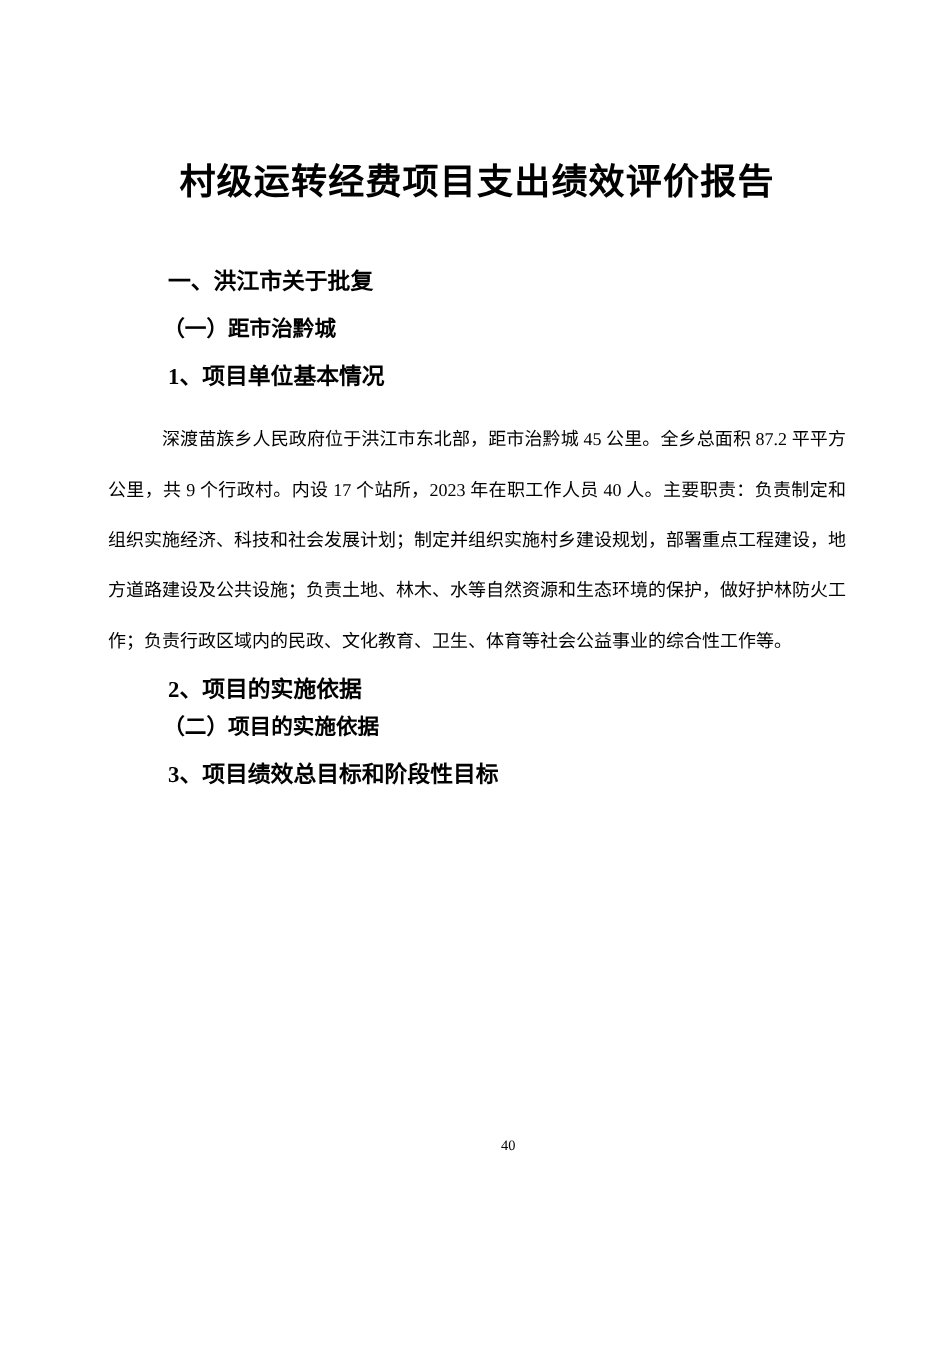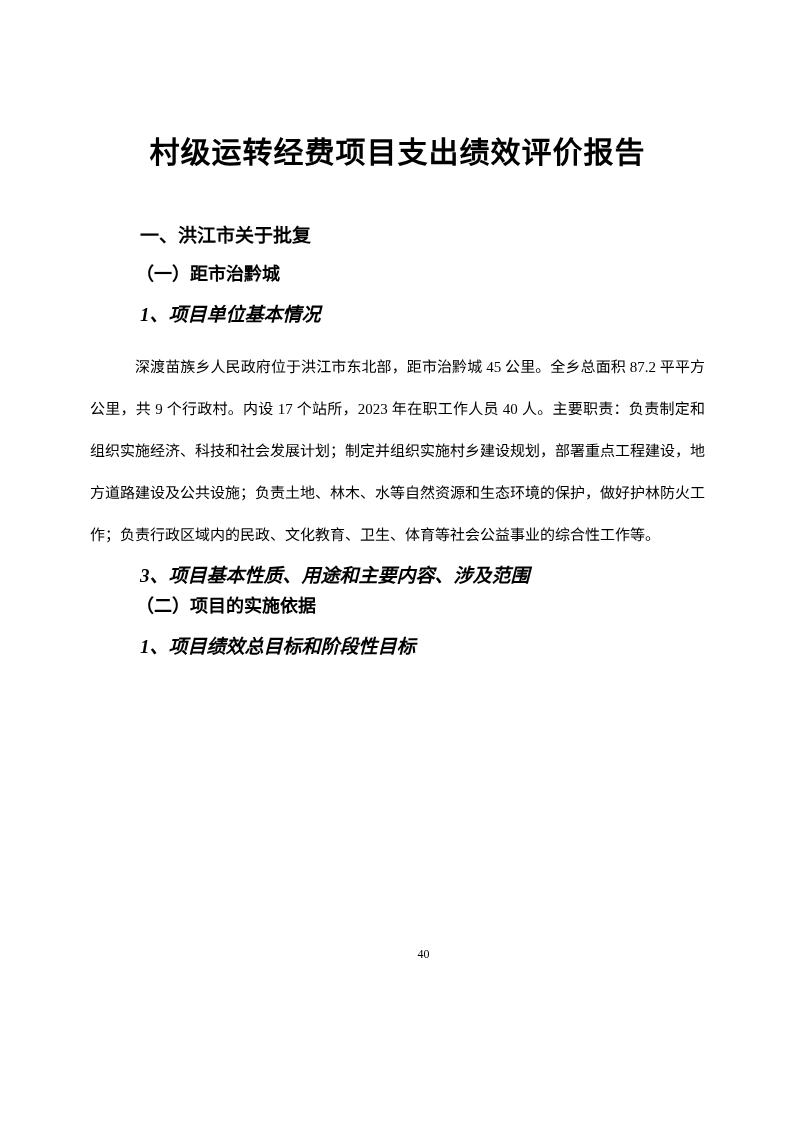--- a/index.html
+++ b/index.html
@@ -46,21 +46,20 @@
     font-weight: 700;
     font-size: 18px;
     line-height: 26px;
   }
   .h-sub {
     margin: 15px 0 0 50px;
     font-family: "Liberation Serif", "DejaVu Serif", serif;
     font-weight: 700;
     font-size: 19px;
     line-height: 26px;
-    font-style: italic;
   }
   .h-sub.tight { margin-top: 7px; }
   .h-paren.tight { margin-top: 4px; }
   p.body-text {
     margin: 18px 0 0 0;
     font-size: 15px;
     line-height: 42px;
     text-indent: 3em;
     text-align: justify;
     text-justify: inter-character;
@@ -85,24 +84,24 @@
   <h1 class="doc-title">村级运转经费项目支出绩效评价报告</h1>
 
   <h2 class="h-num">一、洪江市关于批复</h2>
 
   <h3 class="h-paren">（一）距市治黔城</h3>
 
   <h4 class="h-sub">1、项目单位基本情况</h4>
 
   <p class="body-text">深渡苗族乡人民政府位于洪江市东北部，距市治黔城 45 公里。全乡总面积 87.2 平平方公里，共 9 个行政村。内设 17 个站所，2023 年在职工作人员 40 人。主要职责：负责制定和组织实施经济、科技和社会发展计划；制定并组织实施村乡建设规划，部署重点工程建设，地方道路建设及公共设施；负责土地、林木、水等自然资源和生态环境的保护，做好护林防火工作；负责行政区域内的民政、文化教育、卫生、体育等社会公益事业的综合性工作等。</p>
 
+  <h4 class="h-sub tight">2、项目的实施依据</h4>
 
 
-  <h4 class="h-sub tight">3、项目基本性质、用途和主要内容、涉及范围</h4>
 
 
   <h3 class="h-paren tight">（二）项目的实施依据</h3>
 
-  <h4 class="h-sub">1、项目绩效总目标和阶段性目标</h4>
+  <h4 class="h-sub">3、项目绩效总目标和阶段性目标</h4>
 
   <div class="page-number">40</div>
 
 </div>
 
 </body></html>

